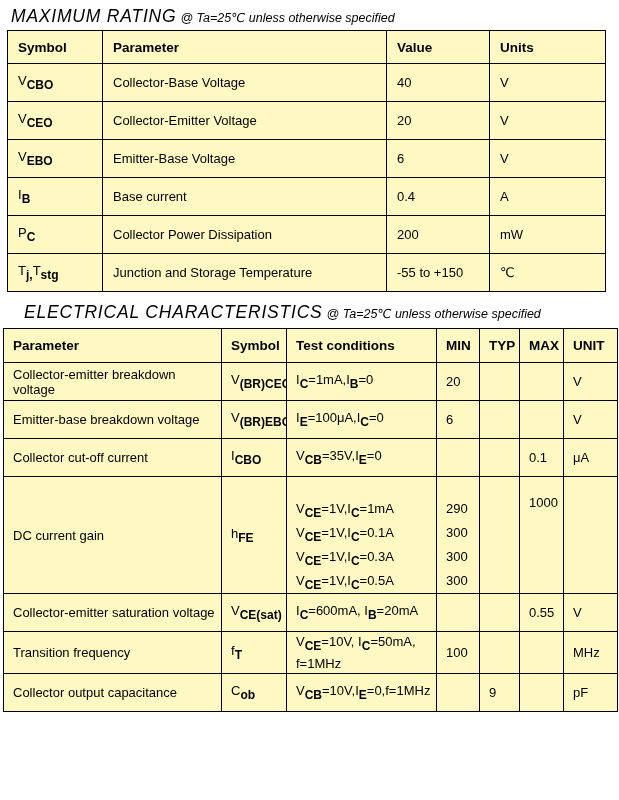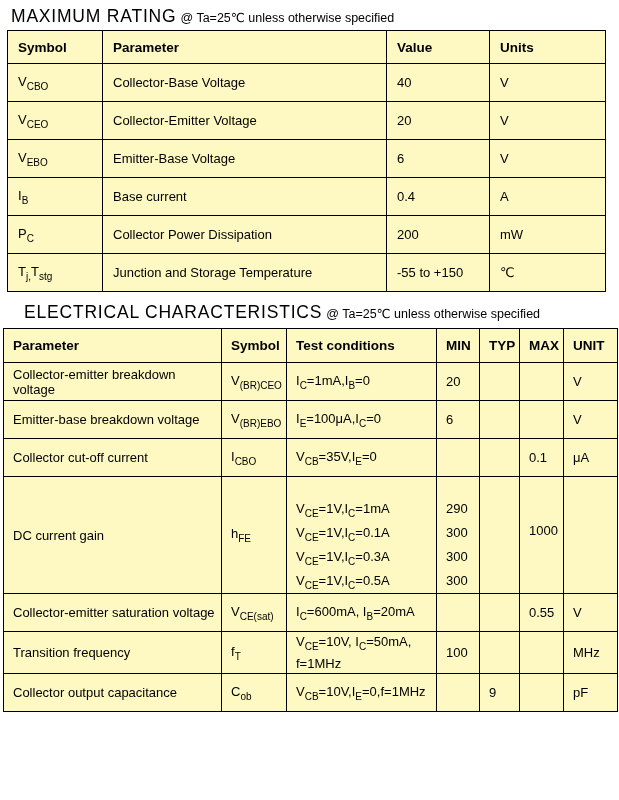--- a/index.html
+++ b/index.html
@@ -3,52 +3,52 @@
 <meta charset="utf-8">
 <style>
   * { box-sizing: border-box; }
   html, body { margin: 0; padding: 0; }
   body {
     width: 619px; height: 800px;
     background: #ffffff; color: #000000;
     font-family: "Liberation Sans", "DejaVu Sans", sans-serif;
     overflow: hidden;
   }
-  .title-row { white-space: nowrap; }
+  .title-row { white-space: nowrap; font-style: italic; }
   #mr-title { padding: 6px 0 3px 11px; }
   #ec-title { padding: 10px 8px 5px 24px; }
   .title { font-size: 17.5px; letter-spacing: 0.8px; }
   .subtitle { font-size: 12.5px; margin-left: 4px; }
 
   table { border-collapse: collapse; table-layout: fixed; background: #fef9c3; }
   #mr-table { margin-left: 7px; width: 598px; }
   #ec-table { margin-left: 3px; width: 614px; }
   th, td {
     border: 1.6px solid #000;
     font-size: 13px;
     text-align: left; vertical-align: middle;
     padding: 0 3px 0 10px;
     overflow: hidden;
   }
   #ec-table th, #ec-table td { padding-left: 9px; }
   th { font-size: 13.5px; font-weight: bold; }
-  sub { font-size: 10px; }
+  sub { font-size: 12px; font-weight: bold; }
 
   #mr-table thead tr { height: 33px; }
   #mr-table tbody tr { height: 38px; }
   #ec-table thead tr { height: 34px; }
   #ec-table tbody tr { height: 38px; }
   #ec-table tr.row-hfe { height: 98px; }
   #ec-table tr.row-tall { height: 42px; }
 
   td.cond-multiline { white-space: pre-line; line-height: 17px; }
   .row-hfe td.stack { vertical-align: top; padding-top: 20px; }
   .row-hfe .line { height: 24px; line-height: 24px; }
   .row-hfe td.max-cell { vertical-align: top; padding-top: 6px; }
-  .row-hfe .max-offset { margin-top: 36px; height: 24px; line-height: 24px; }
+  .row-hfe .max-offset { margin-top: 8px; height: 24px; line-height: 24px; }
 </style>
 </head>
 <body>
 
 <div class="sheet">
 
   <div class="title-row" id="mr-title">
     <span class="title">MAXIMUM RATING</span><span class="subtitle">@ Ta=25℃ unless otherwise specified</span>
   </div>
 

